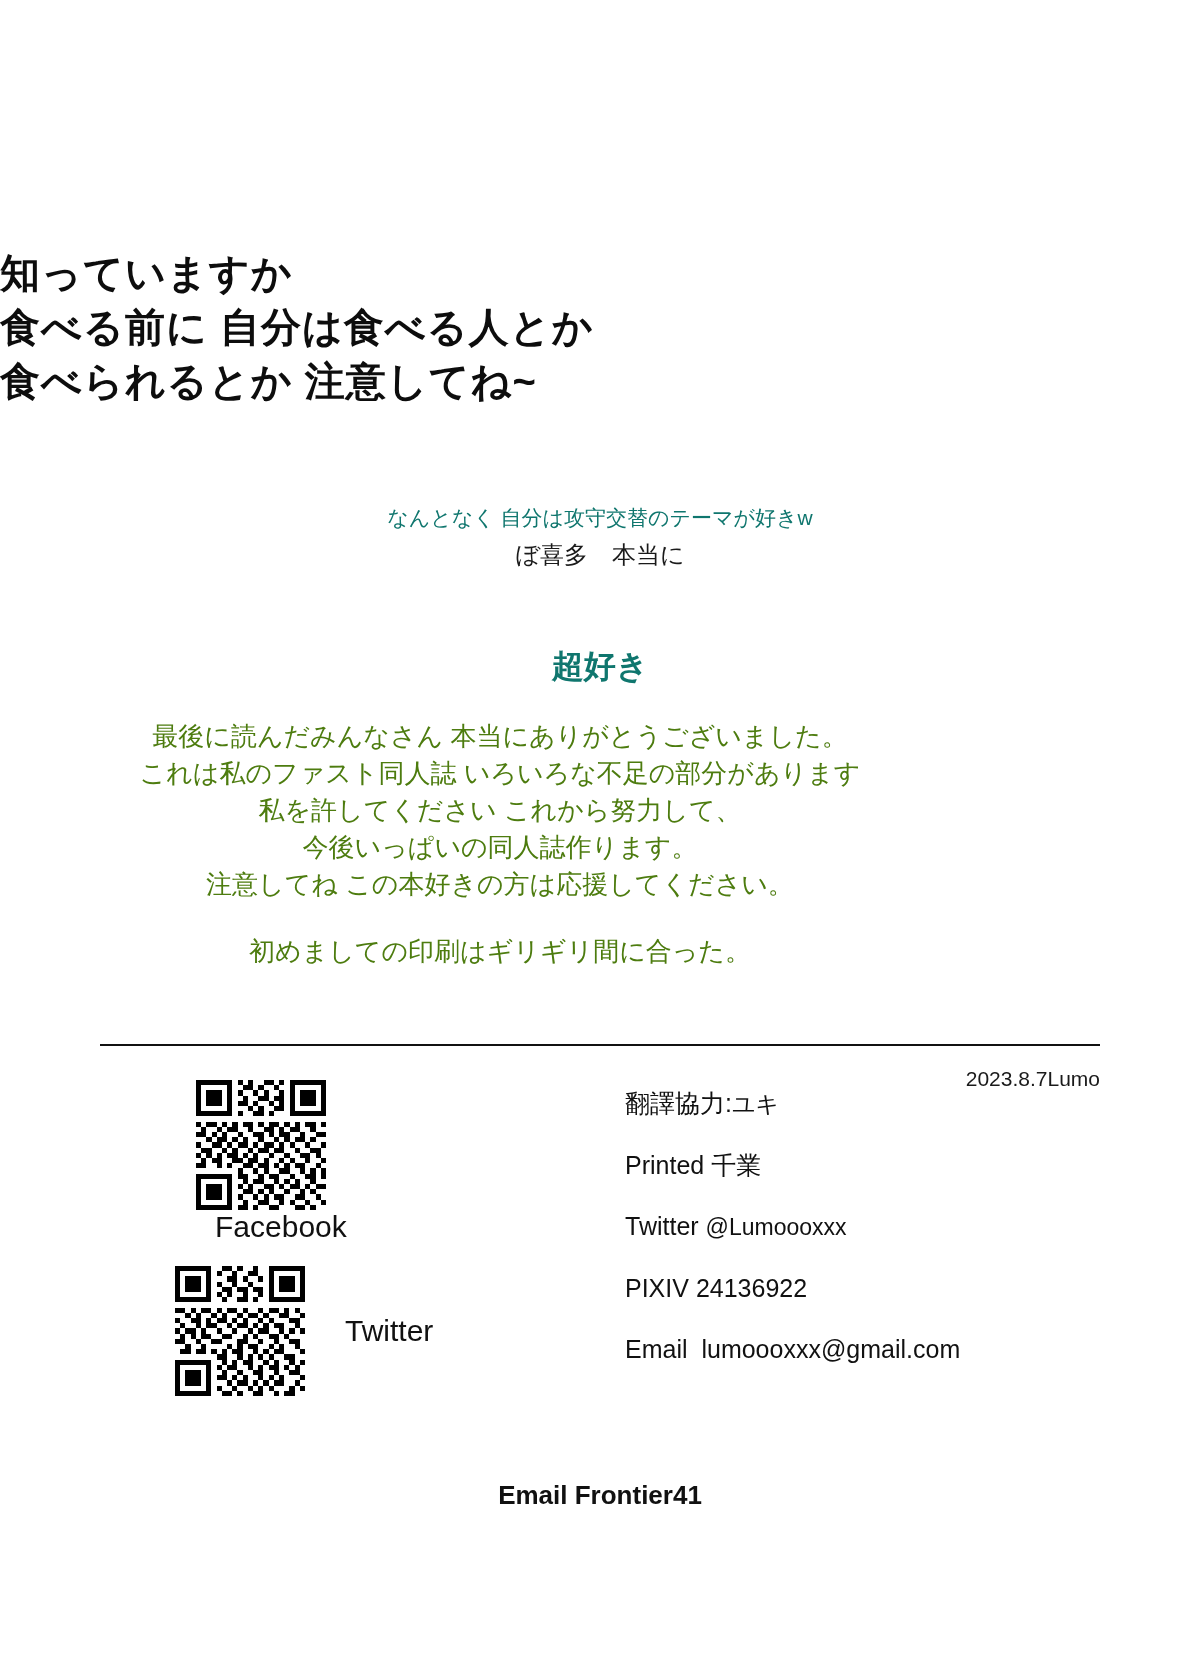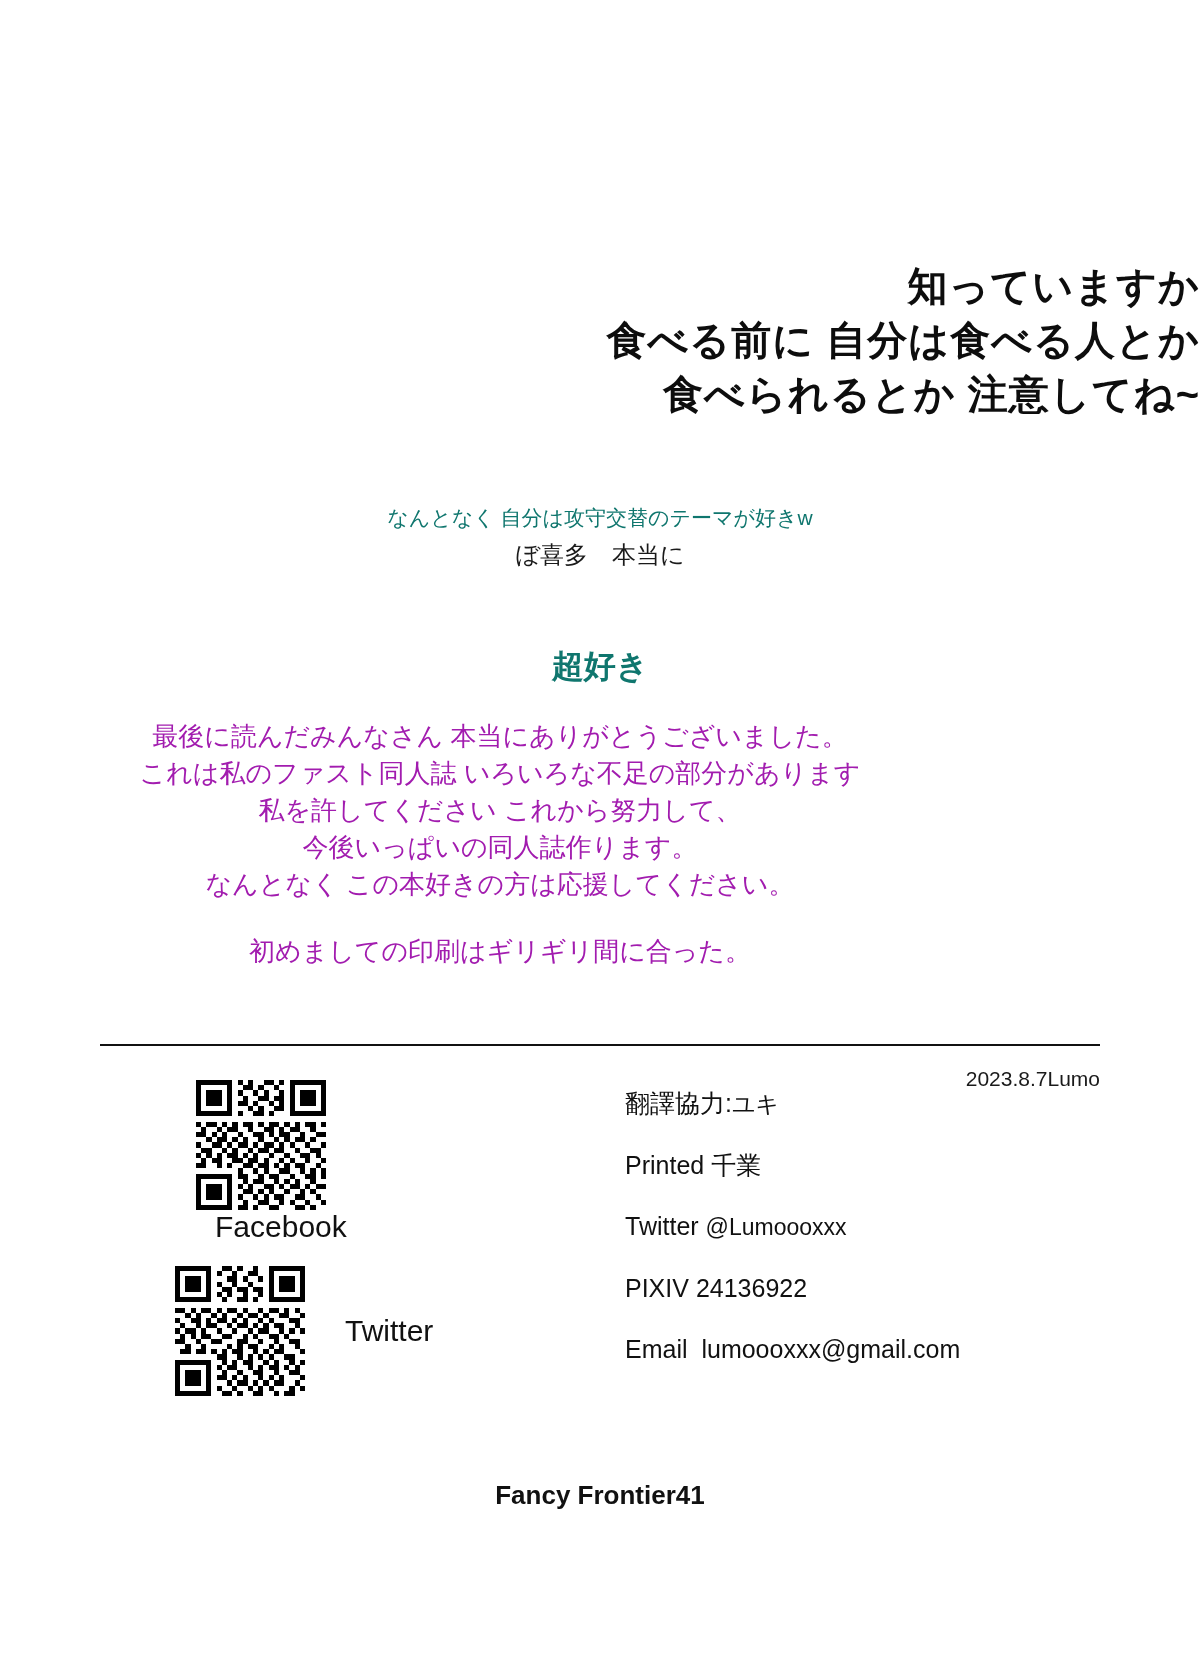--- a/index.html
+++ b/index.html
@@ -18,24 +18,24 @@
 
   .page {
     position: absolute;
     inset: 0;
     background: #ffffff;
   }
 
   
   .headline {
     position: absolute;
-    top: 259px;
+    top: 246px;
     left: 0;
     width: 1200px;
-    text-align: right;
+    text-align: left;
     font-weight: bold;
     font-size: 40px;
     line-height: 54px;
     letter-spacing: 1px;
     color: #0d0d0d;
   }
   .headline .hl-line { display: block; white-space: nowrap; }
 
   
   .midblock {
@@ -68,21 +68,21 @@
 
   
   .afterword {
     position: absolute;
     top: 718px;
     left: 0;
     width: 1000px;
     text-align: center;
     font-size: 26px;
     line-height: 37px;
-    color: #a21caf;
+    color: #4d7c0f;
   }
   .afterword .para { display: block; }
   .afterword .para + .para { margin-top: 30px; }
   .afterword .aw-line { display: block; white-space: nowrap; }
 
   
   .signature {
     position: absolute;
     top: 1067px;
     right: 100px;
@@ -175,21 +175,21 @@
     <span class="mid-line2">ぼ喜多　本当に</span>
     <span class="mid-emph">超好き</span>
   </div>
 
   <div class="afterword">
     <span class="para">
       <span class="aw-line">最後に読んだみんなさん 本当にありがとうございました。</span>
       <span class="aw-line">これは私のファスト同人誌 いろいろな不足の部分があります</span>
       <span class="aw-line">私を許してください これから努力して、</span>
       <span class="aw-line">今後いっぱいの同人誌作ります。</span>
-      <span class="aw-line">なんとなく この本好きの方は応援してください。</span>
+      <span class="aw-line">注意してね この本好きの方は応援してください。</span>
     </span>
     <span class="para">
       <span class="aw-line">初めましての印刷はギリギリ間に合った。</span>
     </span>
   </div>
 
   <div class="signature">2023.8.7Lumo</div>
 
   <div class="divider"></div>
 
@@ -569,15 +569,15 @@
         <span class="c-val">24136922</span>
       </div>
       <div class="contact-line big">
         <span class="c-key">Email</span>
         &nbsp;<span class="c-val">lumoooxxx@gmail.com</span>
       </div>
     </div>
 
   </div>
 
-  <div class="event">Fancy Frontier41</div>
+  <div class="event">Email Frontier41</div>
 
 </div>
 
 </body></html>

